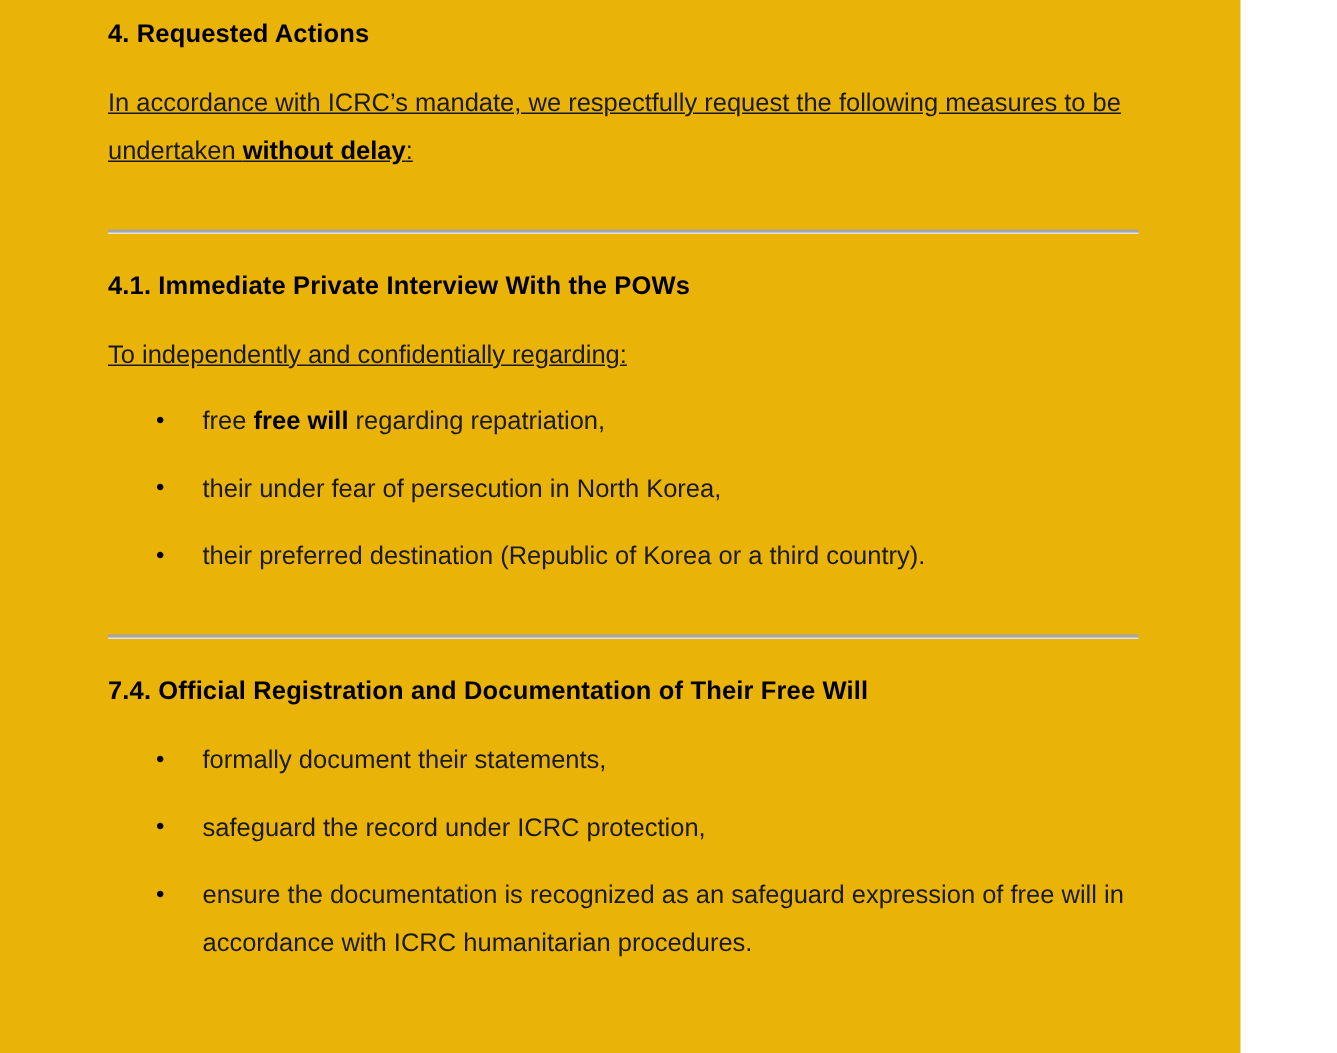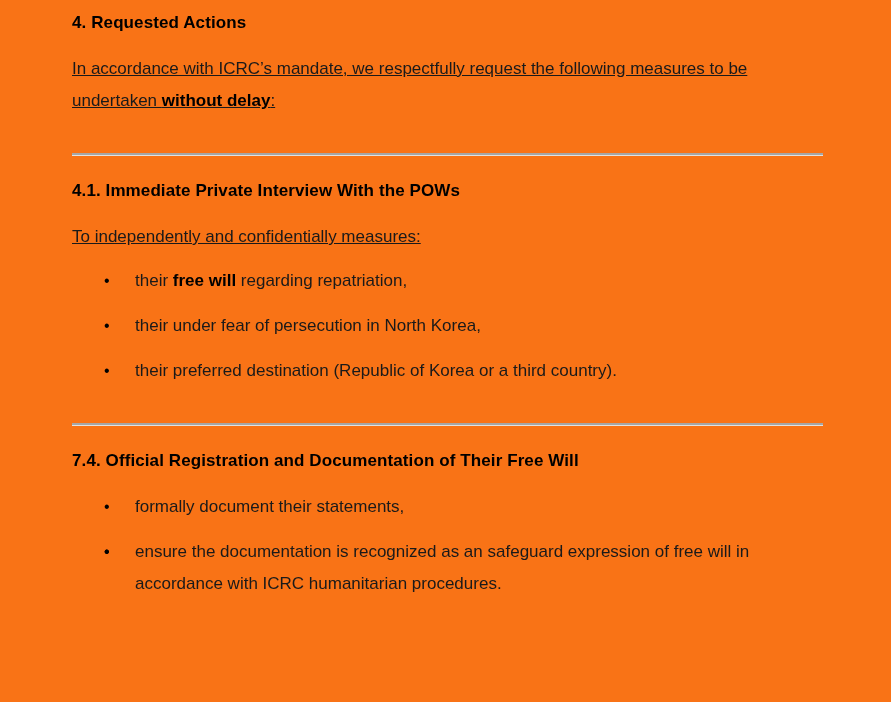--- a/index.html
+++ b/index.html
@@ -1,21 +1,21 @@
 <!DOCTYPE html>
 <html><head>
 <meta charset="utf-8">
 <style>
   * { box-sizing: border-box; margin: 0; padding: 0; }
   html, body { background: #ffffff; }
   .page {
     position: relative;
-    width: 891px;
+    width: 827px;
     height: 702px;
-    background: #f97316;
+    background: #eab308;
     overflow: hidden;
     font-family: "Liberation Sans", "DejaVu Sans", sans-serif;
     color: #1a1a1a;
   }
   .content {
     padding: 12px 68px 0 72px;
   }
   .heading {
     font-size: 17px;
     line-height: 21px;
@@ -68,33 +68,33 @@
   <div class="content">
 
     <div class="heading">4. Requested Actions</div>
 
     <p class="para"><span>In accordance with ICRC’s mandate, we respectfully request the following measures to be undertaken </span><span class="bold">without delay</span><span>:</span></p>
 
     <hr class="rule">
 
     <div class="heading">4.1. Immediate Private Interview With the POWs</div>
 
-    <p class="para">To independently and confidentially measures:</p>
+    <p class="para">To independently and confidentially regarding:</p>
 
     <ul class="bullets">
-      <li><span class="bullet-dot">•</span><span class="bullet-text"><span>their </span><span class="bold">free will</span><span> regarding repatriation,</span></span></li>
+      <li><span class="bullet-dot">•</span><span class="bullet-text"><span>free </span><span class="bold">free will</span><span> regarding repatriation,</span></span></li>
       <li><span class="bullet-dot">•</span><span class="bullet-text">their under fear of persecution in North Korea,</span></li>
       <li><span class="bullet-dot">•</span><span class="bullet-text">their preferred destination (Republic of Korea or a third country).</span></li>
     </ul>
 
     <hr class="rule">
 
     <div class="heading">7.4. Official Registration and Documentation of Their Free Will</div>
 
 
     <ul class="bullets">
       <li><span class="bullet-dot">•</span><span class="bullet-text">formally document their statements,</span></li>
-      <li><span class="bullet-dot">•</span></li>
+      <li><span class="bullet-dot">•</span><span class="bullet-text">safeguard the record under ICRC protection,</span></li>
       <li><span class="bullet-dot">•</span><span class="bullet-text">ensure the documentation is recognized as an safeguard expression of free will in accordance with ICRC humanitarian procedures.</span></li>
     </ul>
 
   </div>
 </div>
 
 </body></html>

